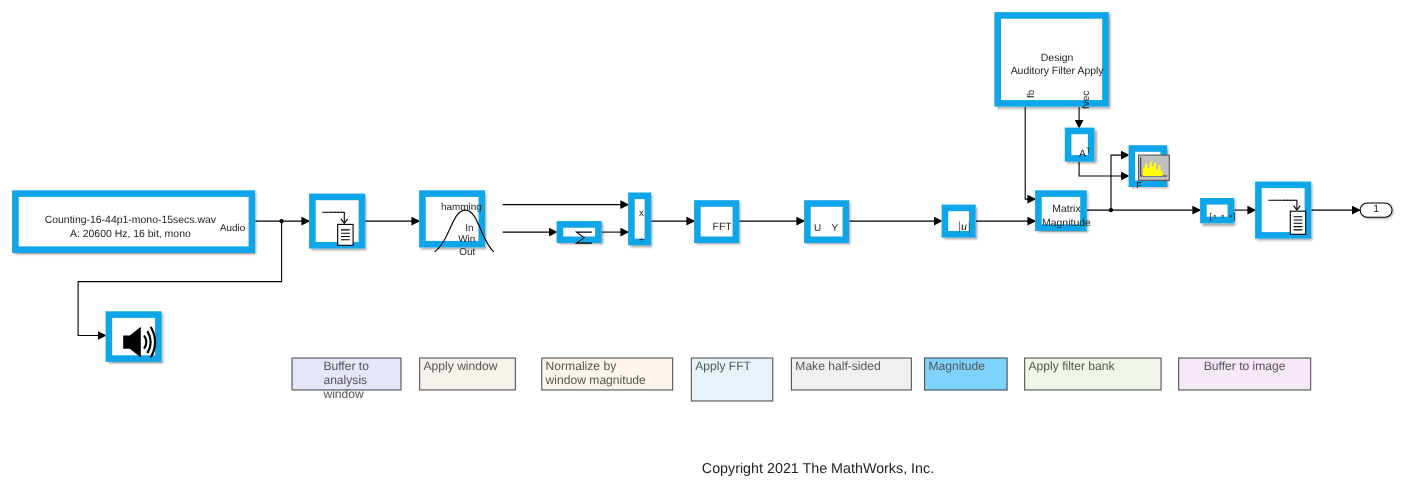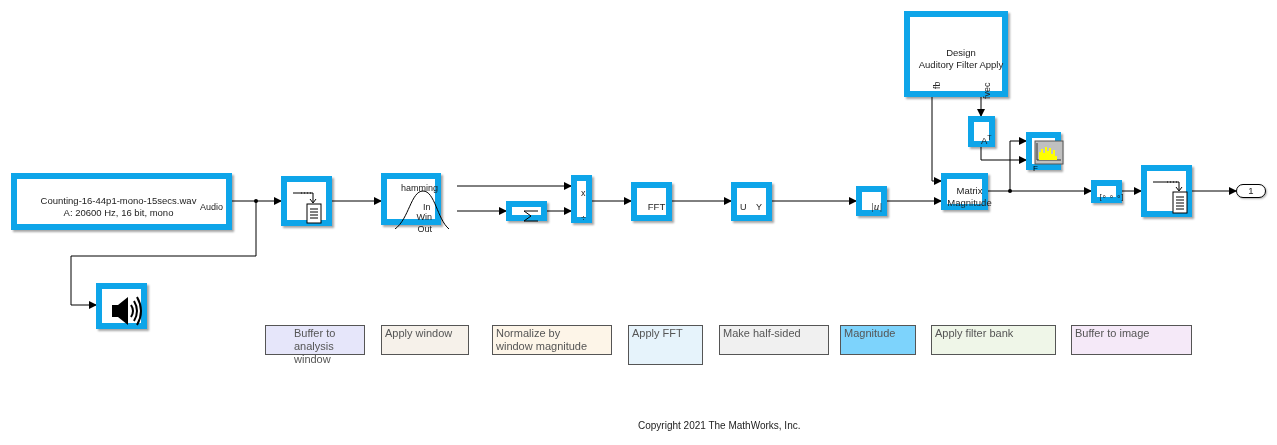--- a/index.html
+++ b/index.html
@@ -152,15 +152,15 @@
 
 <div class="anno" style="left:265px;top:325px;width:100px;height:30px;background:#e6e6fa;padding-left:28px;">Buffer to
 analysis window</div>
 <div class="anno" style="left:381px;top:325px;width:88px;height:30px;background:#f6f1ea;">Apply window</div>
 <div class="anno" style="left:492px;top:325px;width:120px;height:30px;background:#fdf5e8;">Normalize by
 window magnitude</div>
 <div class="anno" style="left:628px;top:325px;width:75px;height:40px;background:#e6f3fb;">Apply FFT</div>
 <div class="anno" style="left:719px;top:325px;width:110px;height:30px;background:#f0f0f0;">Make half-sided</div>
 <div class="anno" style="left:840px;top:325px;width:76px;height:30px;background:#7dd3fc;">Magnitude</div>
 <div class="anno" style="left:931px;top:325px;width:125px;height:30px;background:#eff6e8;">Apply filter bank</div>
-<div class="anno" style="left:1071px;top:325px;width:121px;height:30px;background:#f5e9f8;">Buffer to image</div>
+<div class="anno" style="left:1071px;top:325px;width:121px;height:30px;background:#f5e9f8;text-align:center;">Buffer to image</div>
 
-<div class="txt" style="left:638px;top:420px;font-size:10px;">Copyright 2021 The MathWorks, Inc.</div>
+<div class="txt" style="left:638px;top:420px;font-size:13px;">Copyright 2021 The MathWorks, Inc.</div>
 
 </body></html>

